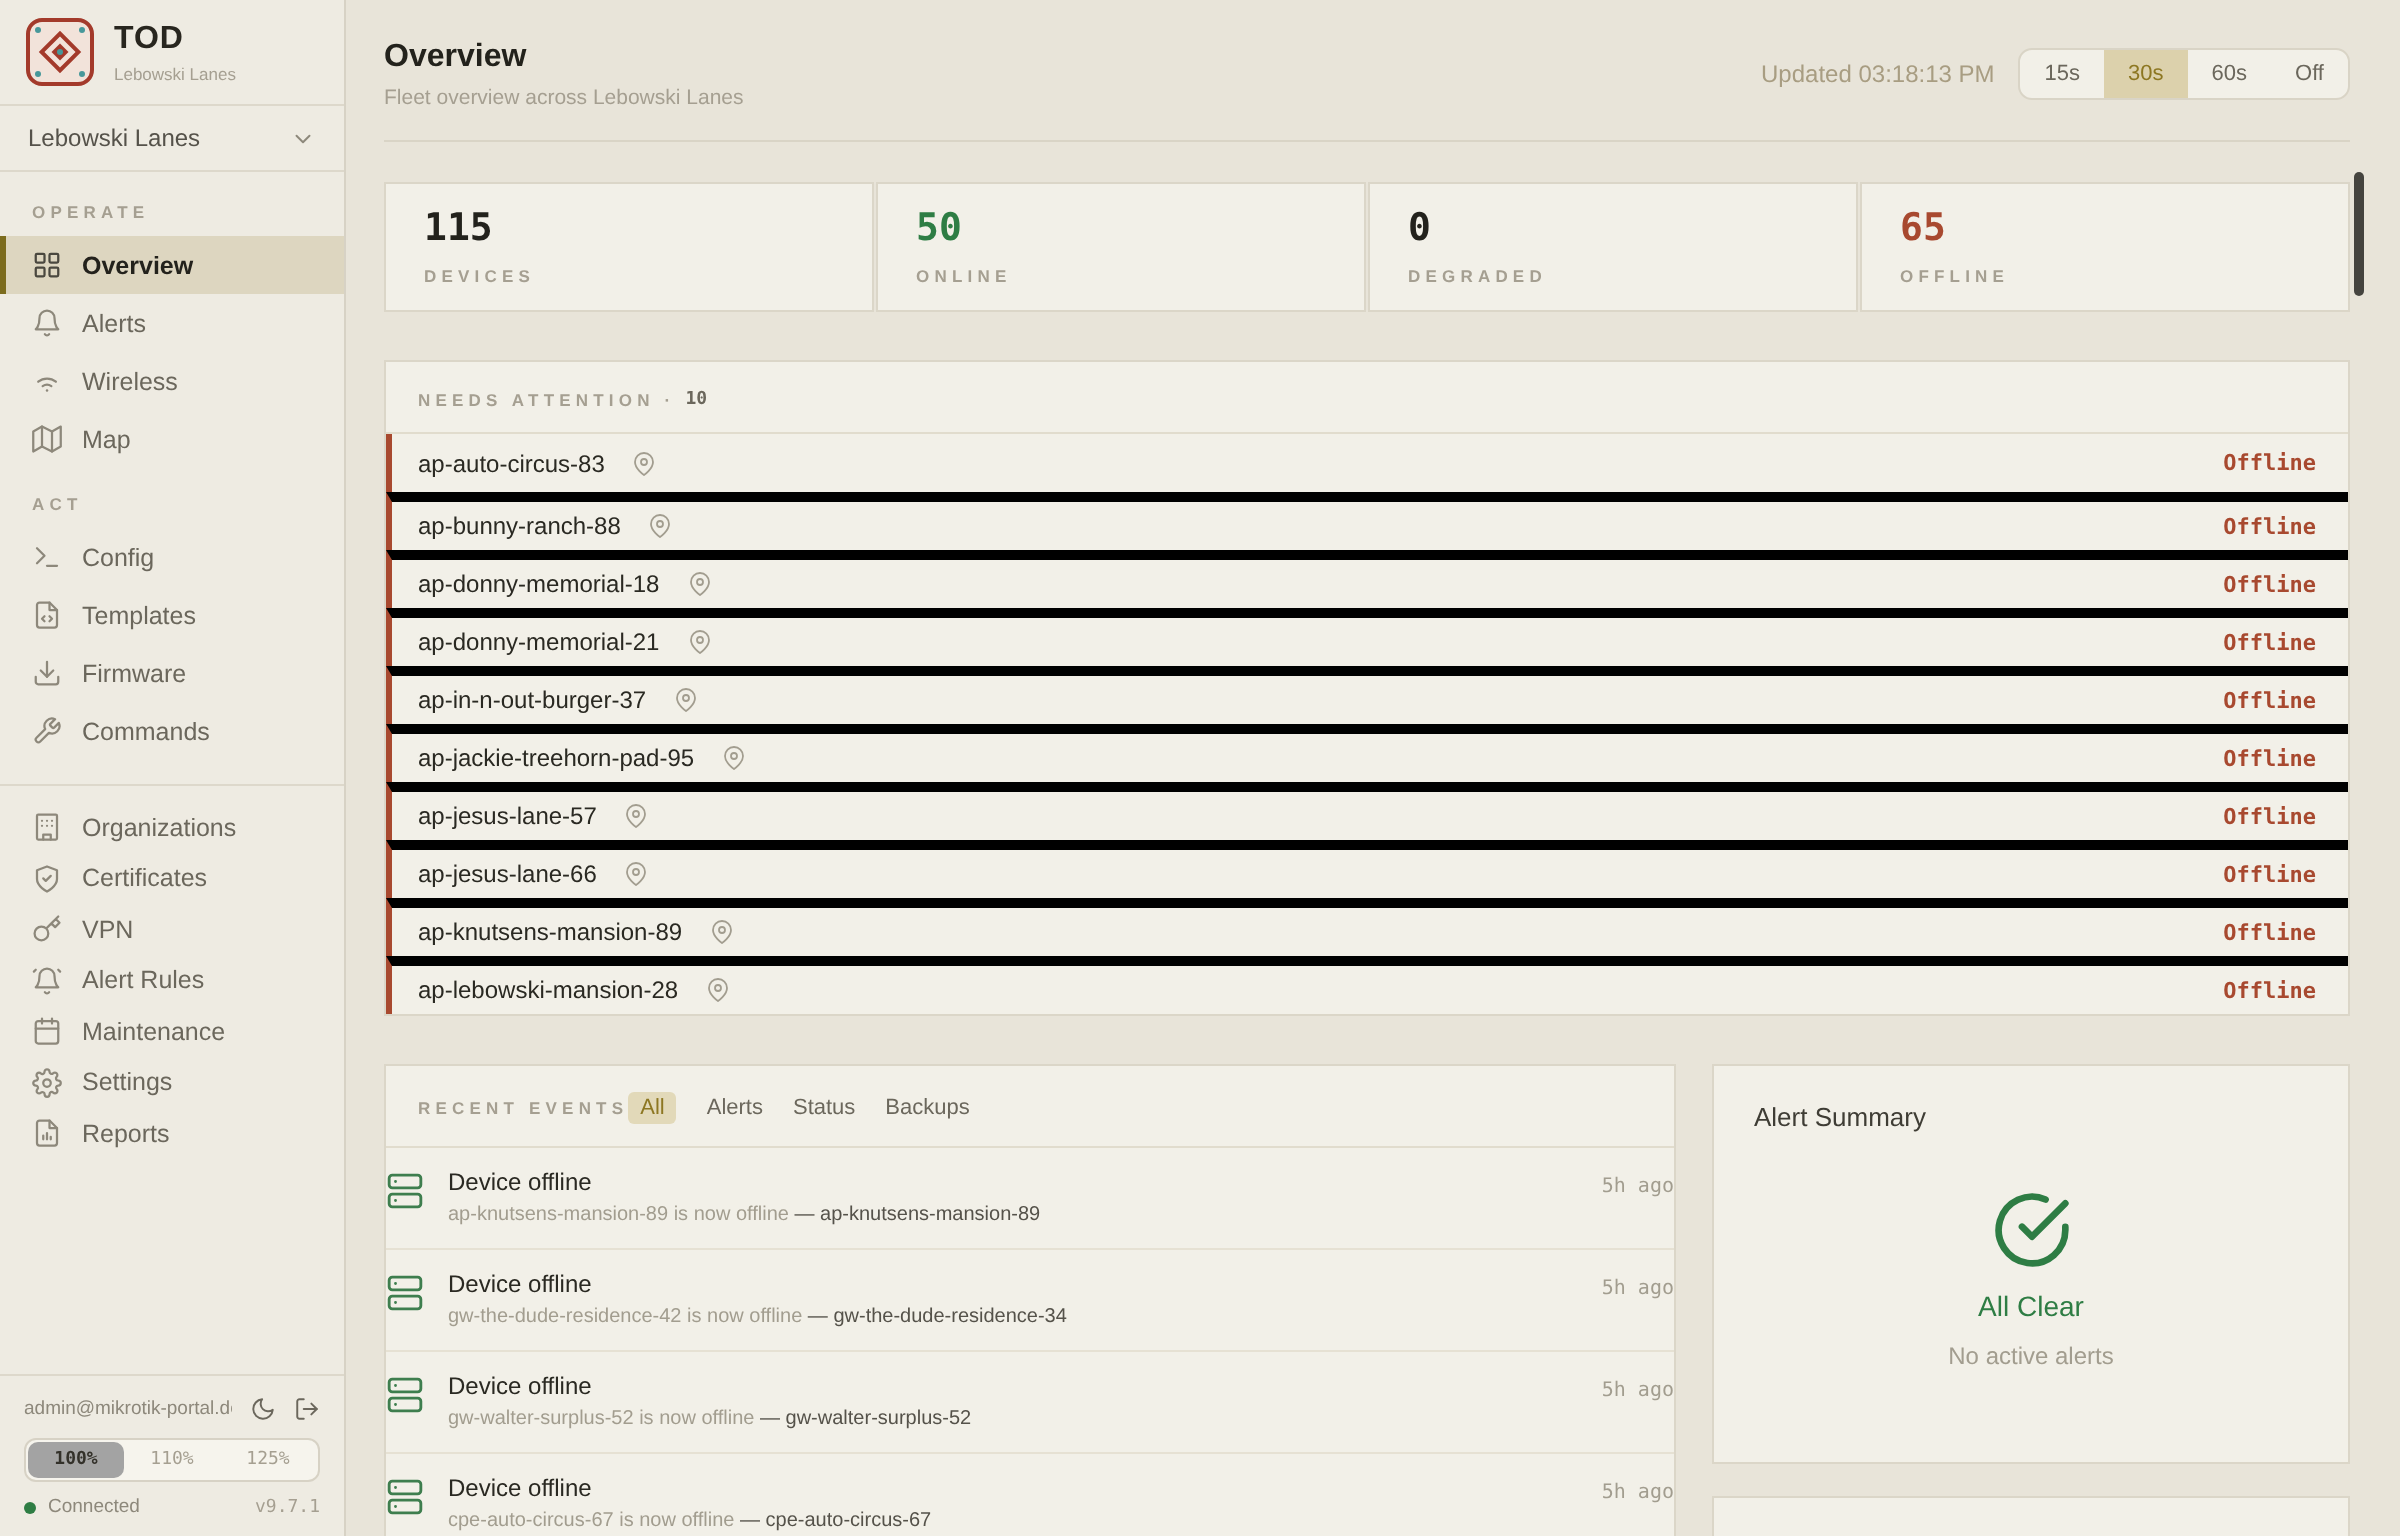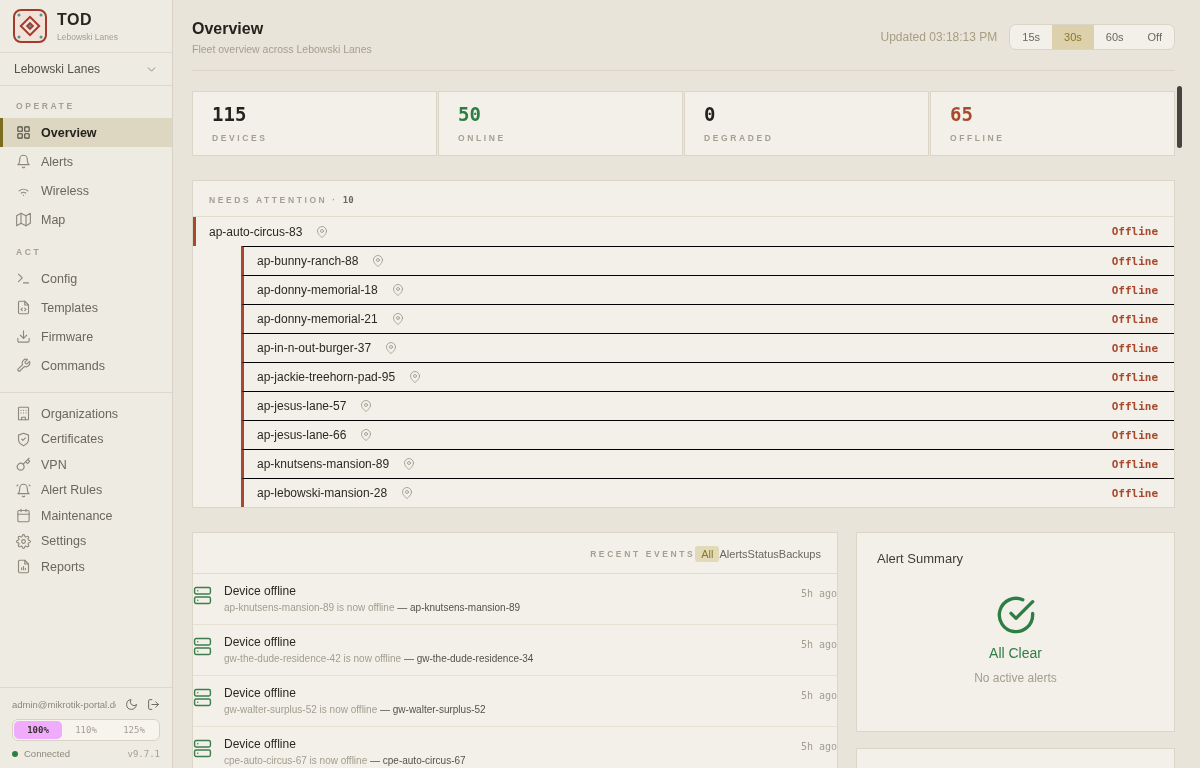--- a/index.html
+++ b/index.html
@@ -35,21 +35,21 @@
   .nav-item.active .icon { color:#4a483f; }
   .nav-group-tools .nav-item { height:25.5px; }
   .nav-divider { border-top:1px solid #ddd8cb; margin:12px 0 8px; }
 
   .side-footer { border-top:1px solid #ddd8cb; padding:10px 12px 9px; }
   .foot-row1 { display:flex; align-items:center; gap:9px; }
   .foot-email { flex:1; font-size:9.5px; color:#8d887b; overflow:hidden; white-space:nowrap; }
   .foot-icon { width:13px; height:13px; color:#6b675c; cursor:pointer; }
   .zoom-seg { display:flex; border:1px solid #d7d2c5; background:#f6f4ed; border-radius:6px; margin:8px 0 7px; padding:1px; }
   .zoom-opt { flex:1; text-align:center; padding:4px 0; font-family:"DejaVu Sans Mono",monospace; font-size:9px; color:#a59f91; border-radius:5px; cursor:pointer; }
-  .zoom-opt.active { background:#f0abfc; color:#33312a; font-weight:bold; }
+  .zoom-opt.active { background:#a3a3a3; color:#33312a; font-weight:bold; }
   .foot-row3 { display:flex; align-items:center; font-size:9.5px; color:#8d887b; }
   .conn-dot { width:6px; height:6px; border-radius:50%; background:#2e7d44; margin-right:6px; }
   .version { margin-left:auto; font-family:"DejaVu Sans Mono",monospace; font-size:9px; color:#a59f91; }
 
   
   .main { flex:1; display:flex; flex-direction:column; padding:0 25px 0 19px; position:relative; overflow:hidden; }
   .main-header { display:flex; justify-content:space-between; align-items:flex-start; padding:20px 0 15px; border-bottom:1px solid #d9d4c6; }
   .page-title { font-size:16px; font-weight:bold; color:#23221c; }
   .page-subtitle { font-size:10.5px; color:#a59f91; margin-top:5px; }
   .header-right { display:flex; align-items:center; gap:12px; margin-top:4px;text-align:center; }
@@ -65,28 +65,28 @@
   .stat-value.v-red { color:#a8492f; }
   .stat-label { font-size:8.5px; font-weight:bold; letter-spacing:2.6px; color:#a59f91; margin-top:8px; }
 
   .card { background:#f2f0e8; border:1px solid #dbd6c8; }
   .mini-label { font-size:8.5px; font-weight:bold; letter-spacing:2.6px; color:#a59f91; }
 
   .attention-card { margin-top:24px; }
   .attention-header { padding:14px 16px 11px; border-bottom:1px solid #e1dccd; display:flex; align-items:center; gap:5px; }
   .attention-count { font-family:"DejaVu Sans Mono",monospace; font-size:9px; font-weight:bold; color:#6b675c; }
   .attn-row { display:flex; align-items:center; height:29px; border-left:3px solid #a8492f; padding:0 16px 0 13px; cursor:pointer; }
-  .attn-row + .attn-row { border-top:1px solid #000000;margin-left:48px; }
+  .attn-row + .attn-row { border-top:5px solid #000000; }
   .attn-name { font-size:12px; color:#2a2922; }
   .attn-pin { width:12px; height:12px; color:#a29d8f; margin-left:14px; }
   .attn-status { margin-left:auto; font-family:"DejaVu Sans Mono",monospace; font-size:11px; font-weight:bold; color:#a8492f; }
 
   .bottom { display:grid; grid-template-columns:1fr 319px; gap:18px; margin-top:24px; align-items:start; }
-  .events-header { display:flex; align-items:center; justify-content:flex-end; padding:13px 16px 11px; border-bottom:1px solid #e1dccd; }
-  .filters { display:flex; align-items:center; }
+  .events-header { display:flex; align-items:center; justify-content:flex-start; padding:13px 16px 11px; border-bottom:1px solid #e1dccd; }
+  .filters { display:flex; align-items:center; gap:15px; }
   .filter { font-size:11px; color:#6b675c; cursor:pointer; }
   .filter.active { background:#e2d9b9; color:#8d7722; padding:2px 6px; border-radius:3px; }
   .event-row { display:flex; align-items:flex-start; gap:12px; padding:10px 0 11px; }
   .event-row + .event-row { border-top:1px solid #e6e1d3; }
   .event-icon { width:19px; height:19px; color:#3e7e4e; margin-top:2px; flex:none; }
   .event-body { flex:1; min-width:0; }
   .event-title { font-size:12px; color:#2a2922; }
   .event-desc { font-size:10px; color:#a29d8f; margin-top:4px; white-space:nowrap; }
   .event-device { color:#55524a; }
   .event-time { font-family:"DejaVu Sans Mono",monospace; font-size:10px; color:#a29d8f; white-space:nowrap; margin-top:4px; }

